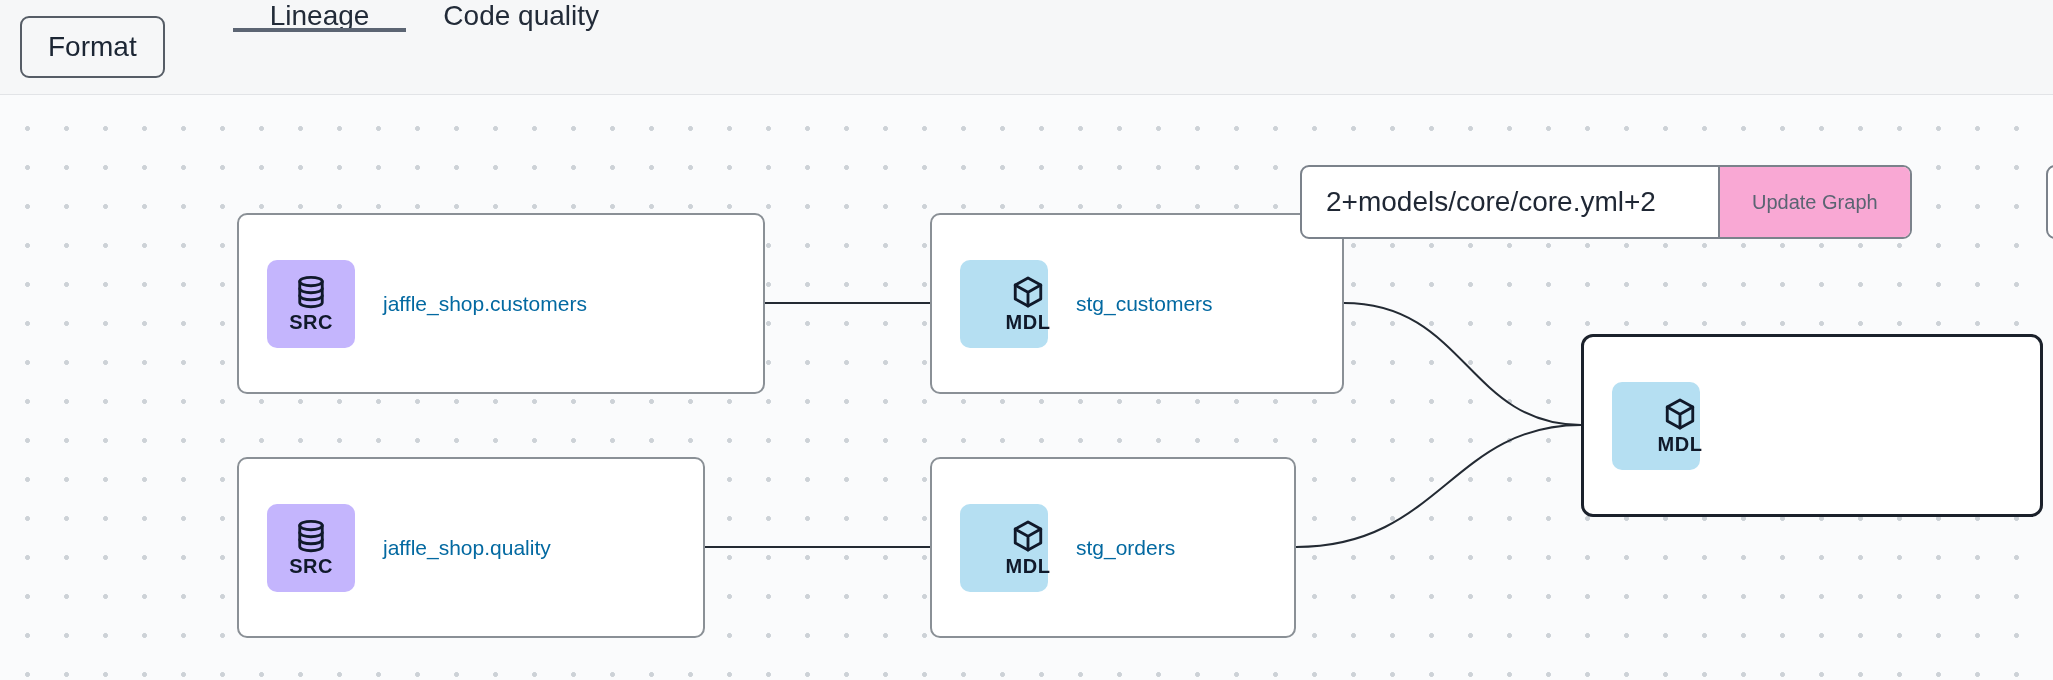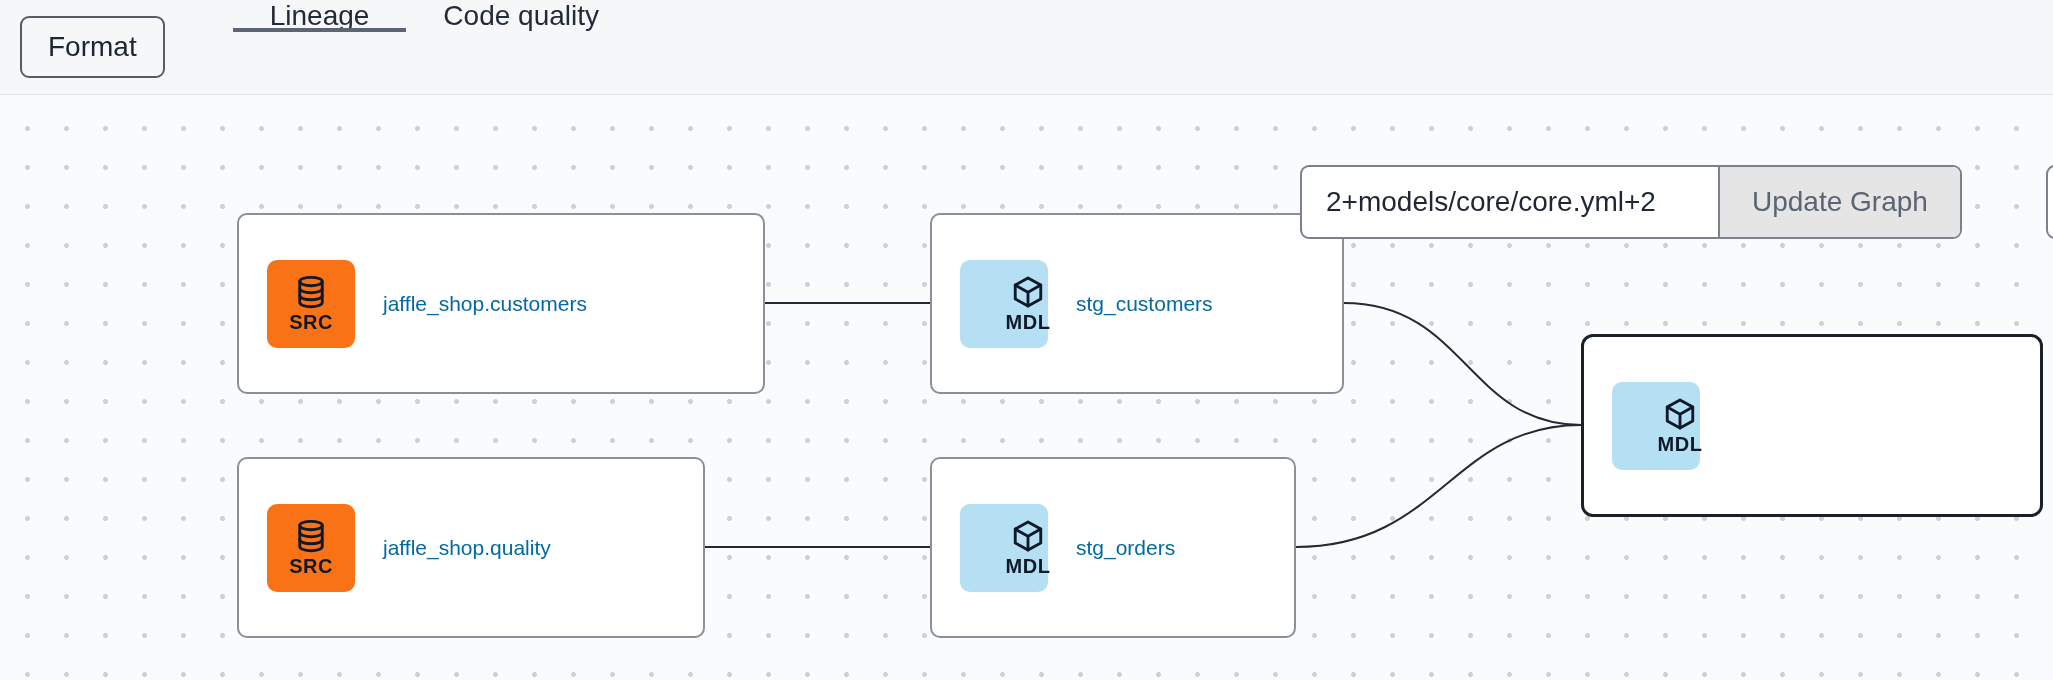--- a/index.html
+++ b/index.html
@@ -105,21 +105,21 @@
     width: 88px;
     height: 88px;
     border-radius: 10px;
     display: flex;
     flex-direction: column;
     align-items: center;
     justify-content: center;
     gap: 1px;
     flex: 0 0 auto;
   }
-  .badge.src { background: #f97316; }
+  .badge.src { background: #c4b5fd; }
   .badge.mdl { background: #b5dff2; padding-left: 48px; }
   .badge svg {
     width: 36px; height: 36px;
     fill: none;
     stroke: #10192a;
     stroke-width: 1.9;
     stroke-linecap: round;
     stroke-linejoin: round;
   }
   .badge .badge-label {
@@ -172,23 +172,23 @@
     outline: none;
     background: transparent;
     font-family: inherit;
     font-size: 28px;
     color: #1f2734;
     padding: 0 24px;
   }
   .update-graph-btn {
     border: none;
     border-left: 2px solid #7b828b;
-    background: #e5e5e5;
-    font-family: inherit;
-    font-size: 28px;
+    background: #f9a8d4;
+    font-family: inherit;
+    font-size: 20px;
     color: #5a6472;
     padding: 12px 32px;
     cursor: pointer;
     white-space: nowrap;
   }
   .offscreen-btn {
     position: absolute;
     left: 2046px;
     top: 70px;
     width: 100px;

